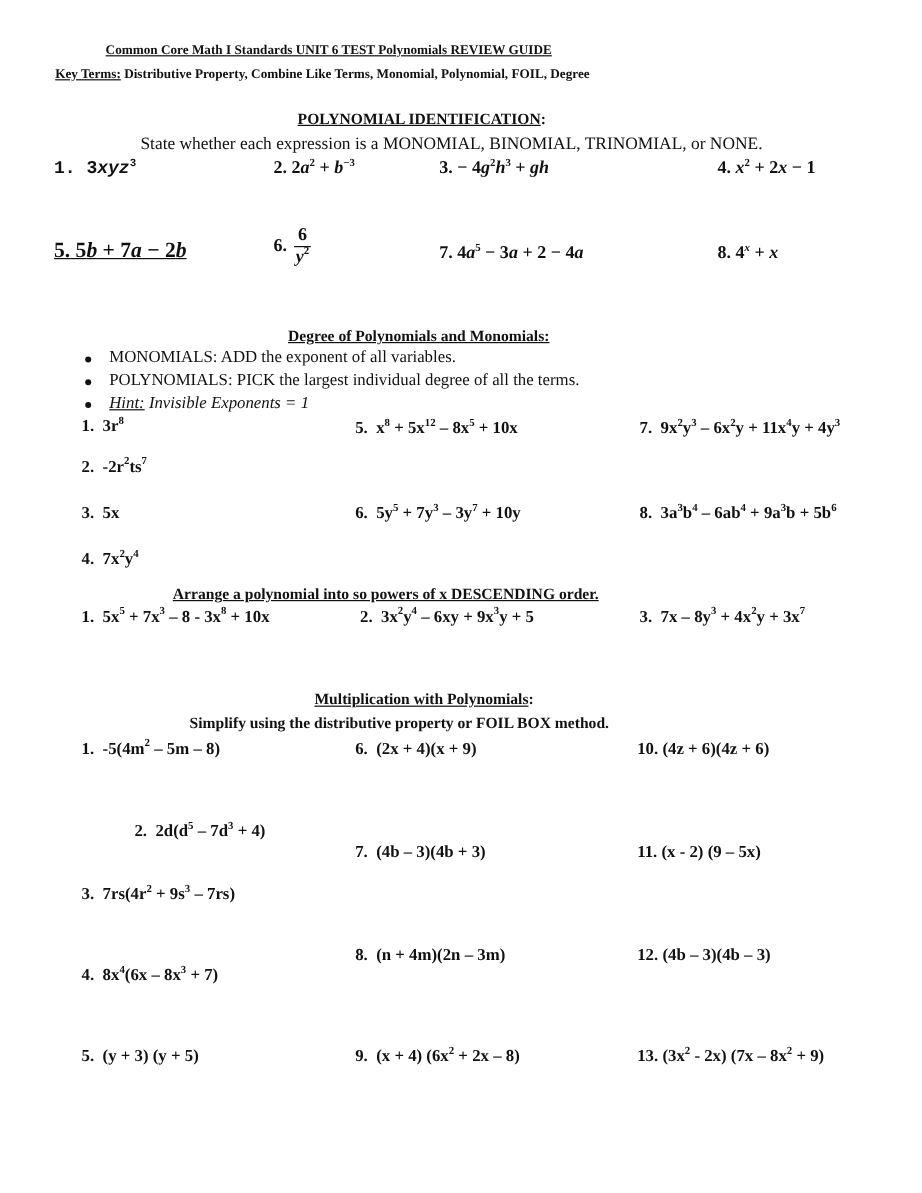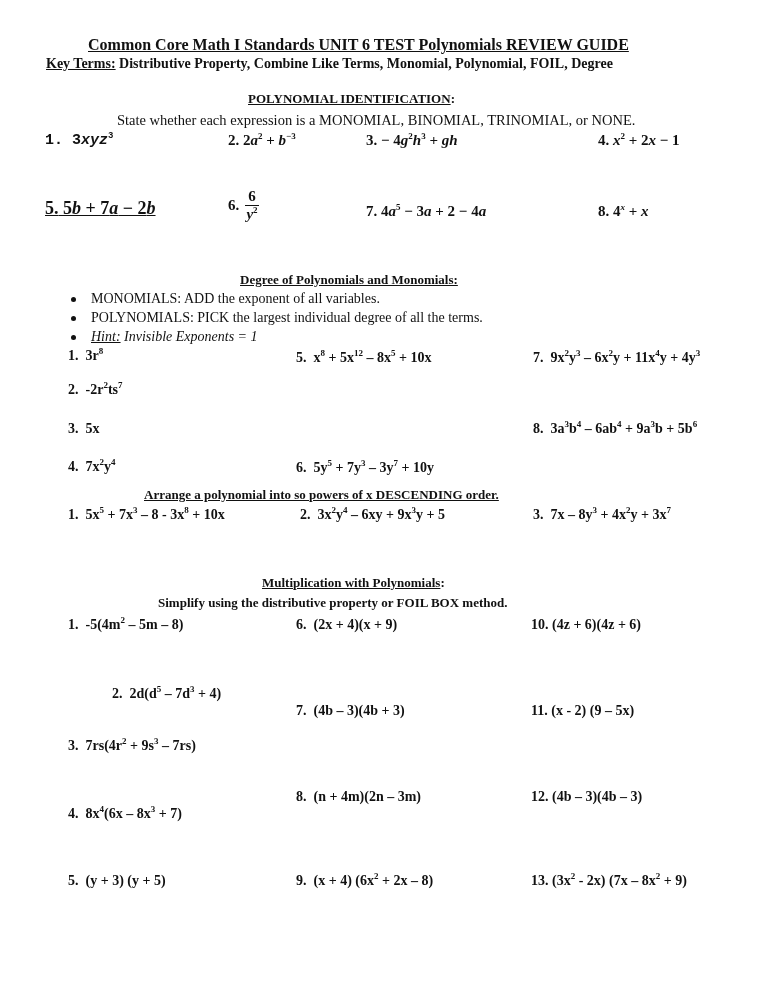--- a/index.html
+++ b/index.html
@@ -1,22 +1,22 @@
 <!DOCTYPE html>
 <html><head>
 <meta charset="utf-8">
 <style>
   html, body { margin:0; padding:0; background:#fff; }
   body { width:768px; height:994px; position:relative; overflow:hidden;
          font-family:"Liberation Serif", serif; color:#111; }
   .abs { position:absolute; white-space:nowrap; }
   .b { font-weight:bold; }
   .u { text-decoration:underline; }
-  .title { font-size:16px; }
-  .keyterms { font-size:14px; }
+  .title { font-size:11px; }
+  .keyterms { font-size:11px; }
   .h2 { font-size:13px; }
   .sub { font-size:14px; }
   .item { font-size:14px; font-weight:bold; }
   .mi { font-style:italic; }
   sup { font-size:9px; vertical-align:6px; line-height:0; }
   .frac { display:inline-block; vertical-align:middle; text-align:center; margin-left:6px; }
   .frac .num { display:block; border-bottom:1px solid #111; padding:0 3px; }
   .frac .den { display:block; }
   .bullet { font-size:14px; }
   .bullet .dot { position:absolute; left:-48px; top:6px; width:5px; height:5px; background:#111; border-radius:50%; }
@@ -64,21 +64,21 @@
 <div class="abs bullet" style="left:91px;top:291px;"><span class="dot" style="left:-20px;"></span><span>MONOMIALS: ADD the exponent of all variables.</span></div>
 <div class="abs bullet" style="left:91px;top:310px;"><span class="dot" style="left:-20px;"></span><span>POLYNOMIALS: PICK the largest individual degree of all the terms.</span></div>
 <div class="abs bullet" style="left:91px;top:329px;font-style:italic;"><span class="dot" style="left:-20px;"></span><span class="u">Hint:</span><span> Invisible Exponents = 1</span></div>
 
 <div class="abs item" style="left:68px;top:348px;"><span>1.</span>&nbsp; 3r<sup>8</sup></div>
 <div class="abs item" style="left:68px;top:382px;"><span>2.</span>&nbsp; -2r<sup>2</sup>ts<sup>7</sup></div>
 <div class="abs item" style="left:68px;top:421px;"><span>3.</span>&nbsp; 5x</div>
 <div class="abs item" style="left:68px;top:459px;"><span>4.</span>&nbsp; 7x<sup>2</sup>y<sup>4</sup></div>
 
 <div class="abs item" style="left:296px;top:350px;"><span>5.</span>&nbsp; x<sup>8</sup> + 5x<sup>12</sup> – 8x<sup>5</sup> + 10x</div>
-<div class="abs item" style="left:296px;top:421px;margin-top:39px;"><span>6.</span>&nbsp; 5y<sup>5</sup> + 7y<sup>3</sup> – 3y<sup>7</sup> + 10y</div>
+<div class="abs item" style="left:296px;top:421px;"><span>6.</span>&nbsp; 5y<sup>5</sup> + 7y<sup>3</sup> – 3y<sup>7</sup> + 10y</div>
 
 <div class="abs item" style="left:533px;top:350px;"><span>7.</span>&nbsp; 9x<sup>2</sup>y<sup>3</sup> – 6x<sup>2</sup>y + 11x<sup>4</sup>y + 4y<sup>3</sup></div>
 <div class="abs item" style="left:533px;top:421px;"><span>8.</span>&nbsp; 3a<sup>3</sup>b<sup>4</sup> – 6ab<sup>4</sup> + 9a<sup>3</sup>b + 5b<sup>6</sup></div>
 
 <div class="abs b u h2" style="left:144px;top:487px;">Arrange a polynomial into so powers of x DESCENDING order.</div>
 <div class="abs item" style="left:68px;top:507px;"><span>1.</span>&nbsp; 5x<sup>5</sup> + 7x<sup>3</sup> – 8 - 3x<sup>8</sup> + 10x</div>
 <div class="abs item" style="left:300px;top:507px;"><span>2.</span>&nbsp; 3x<sup>2</sup>y<sup>4</sup> – 6xy + 9x<sup>3</sup>y + 5</div>
 <div class="abs item" style="left:533px;top:507px;text-align:right;"><span>3.</span>&nbsp; 7x – 8y<sup>3</sup> + 4x<sup>2</sup>y + 3x<sup>7</sup></div>
 
 <div class="abs b h2" style="left:262px;top:575px;">

